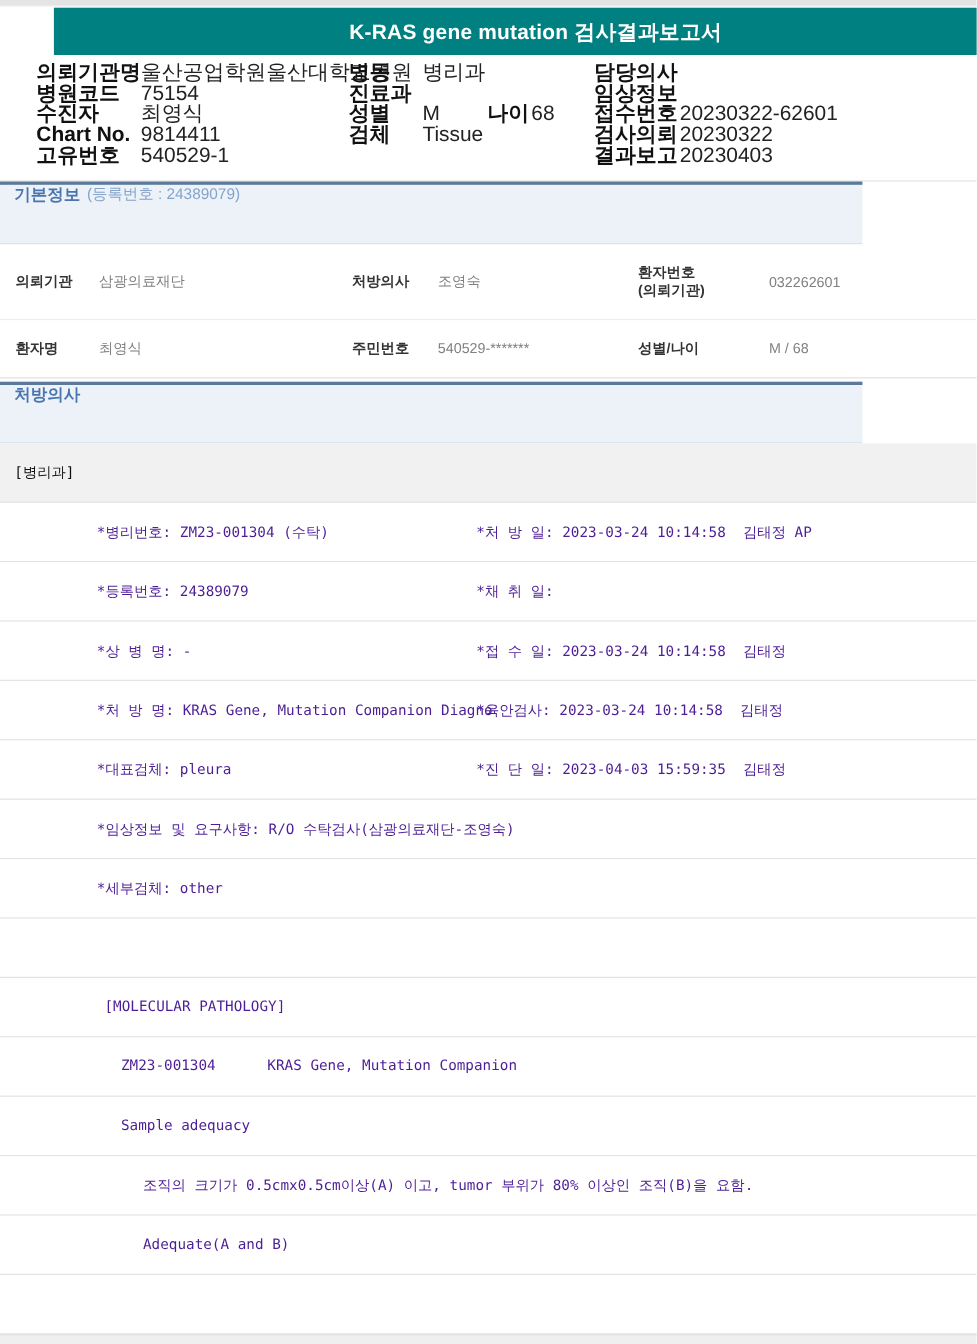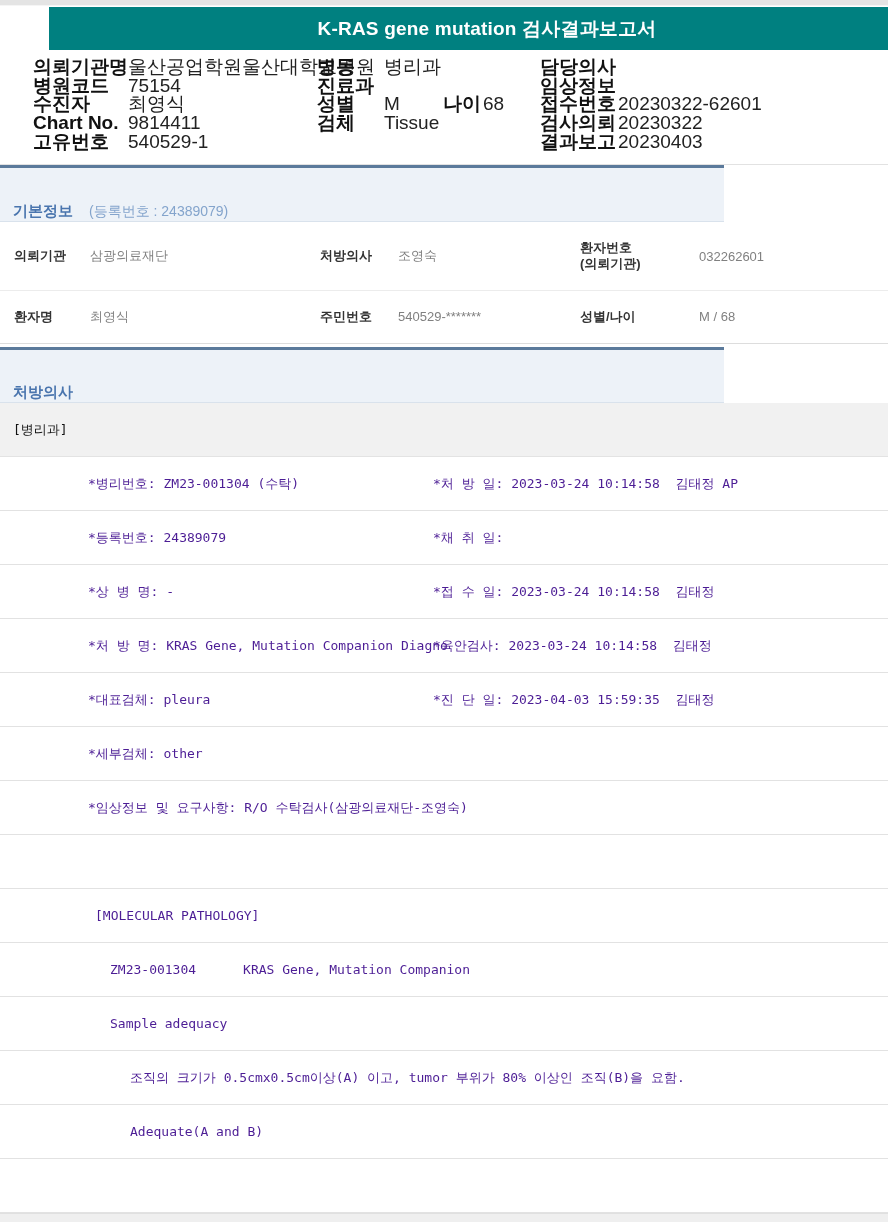--- a/index.html
+++ b/index.html
@@ -19,24 +19,24 @@
   .ti{position:absolute;height:18px;line-height:18px;white-space:nowrap;}
   .ti.lbl{font-weight:bold;color:#111;}
   .ti.val{color:#222;}
   .r1{top:3px}.r2{top:22px}.r3{top:40px}.r4{top:59px}.r5{top:78px}
   .cL1{left:33px}.cL2{left:128px}
   .cM1{left:317px}.cM2{left:384px}
   .cA1{left:443px}.cA2{left:483px}
   .cR1{left:540px}.cR2{left:618px}
 
   
-  .section-bar{position:absolute;left:0;width:724px;background:#EDF2F8;border-top:3px solid #5B7A9B;
-               border-bottom:1px solid #D9E2EC;display:flex;align-items:flex-end;}
+  .section-bar{position:absolute;left:0;width:784px;background:#EDF2F8;border-top:3px solid #5B7A9B;
+               border-bottom:1px solid #D9E2EC;display:flex;align-items:flex-start;}
   .section-bar .st{font-weight:bold;font-size:15px;color:#4A75AE;margin-left:13px;}
-  .section-bar .ss{font-size:14px;color:#84A4CC;margin-left:16px;}
+  .section-bar .ss{font-size:14px;color:#84A4CC;margin-left:6px;}
   .bar-basic{top:165px;height:53px;}
   .bar-results{top:347px;height:52px;}
 
   
   .bi-row{position:absolute;left:0;width:888px;font-size:13px;}
   .bi-row1{top:222px;height:68px;border-bottom:1px solid #ECECEC;}
   .bi-row2{top:290px;height:53px;border-bottom:1px solid #DDDDDD;}
   .bi{position:absolute;top:0;height:100%;display:flex;align-items:center;white-space:nowrap;}
   .bi.lbl{font-weight:bold;color:#333;}
   .bi.val{color:#808080;}
@@ -161,28 +161,28 @@
     </div>
     <div class="rrow">
       <span class="cell c-left">*처 방 명: KRAS Gene, Mutation Companion Diagno</span>
       <span class="cell c-right">*육안검사: 2023-03-24 10:14:58  김태정</span>
     </div>
     <div class="rrow">
       <span class="cell c-left">*대표검체: pleura</span>
       <span class="cell c-right">*진 단 일: 2023-04-03 15:59:35  김태정</span>
     </div>
     <div class="rrow">
+      <span class="cell c-left">*임상정보 및 요구사항: R/O 수탁검사(삼광의료재단-조영숙)</span>
+      <span class="cell c-right"></span>
+    </div>
+    <div class="rrow">
       <span class="cell c-left">*세부검체: other</span>
       <span class="cell c-right"></span>
     </div>
     <div class="rrow">
-      <span class="cell c-left">*임상정보 및 요구사항: R/O 수탁검사(삼광의료재단-조영숙)</span>
-      <span class="cell c-right"></span>
-    </div>
-    <div class="rrow">
       <span class="cell c-left"></span>
     </div>
     <div class="rrow">
       <span class="cell ind1">[MOLECULAR PATHOLOGY]</span>
     </div>
     <div class="rrow">
       <span class="cell ind2">ZM23-001304      KRAS Gene, Mutation Companion</span>
     </div>
     <div class="rrow">
       <span class="cell ind2">Sample adequacy</span>

